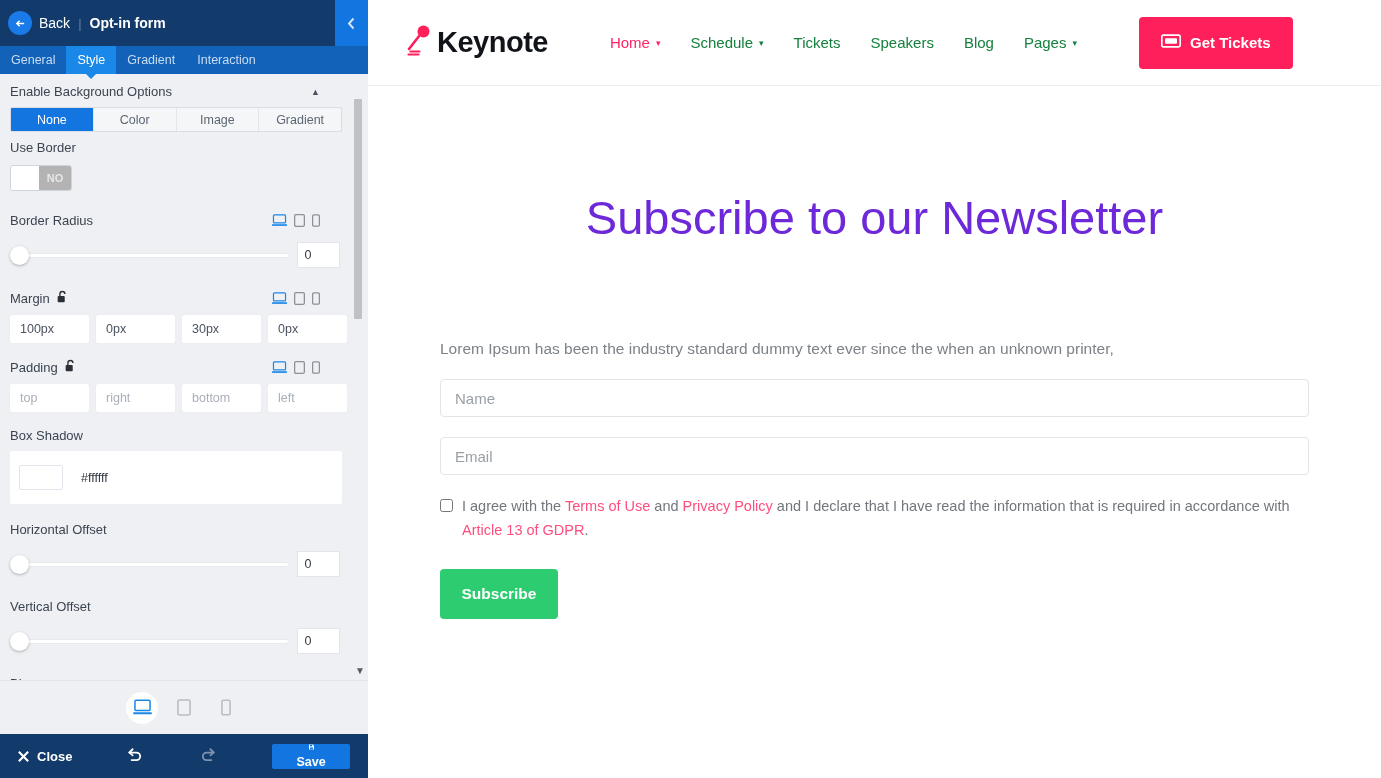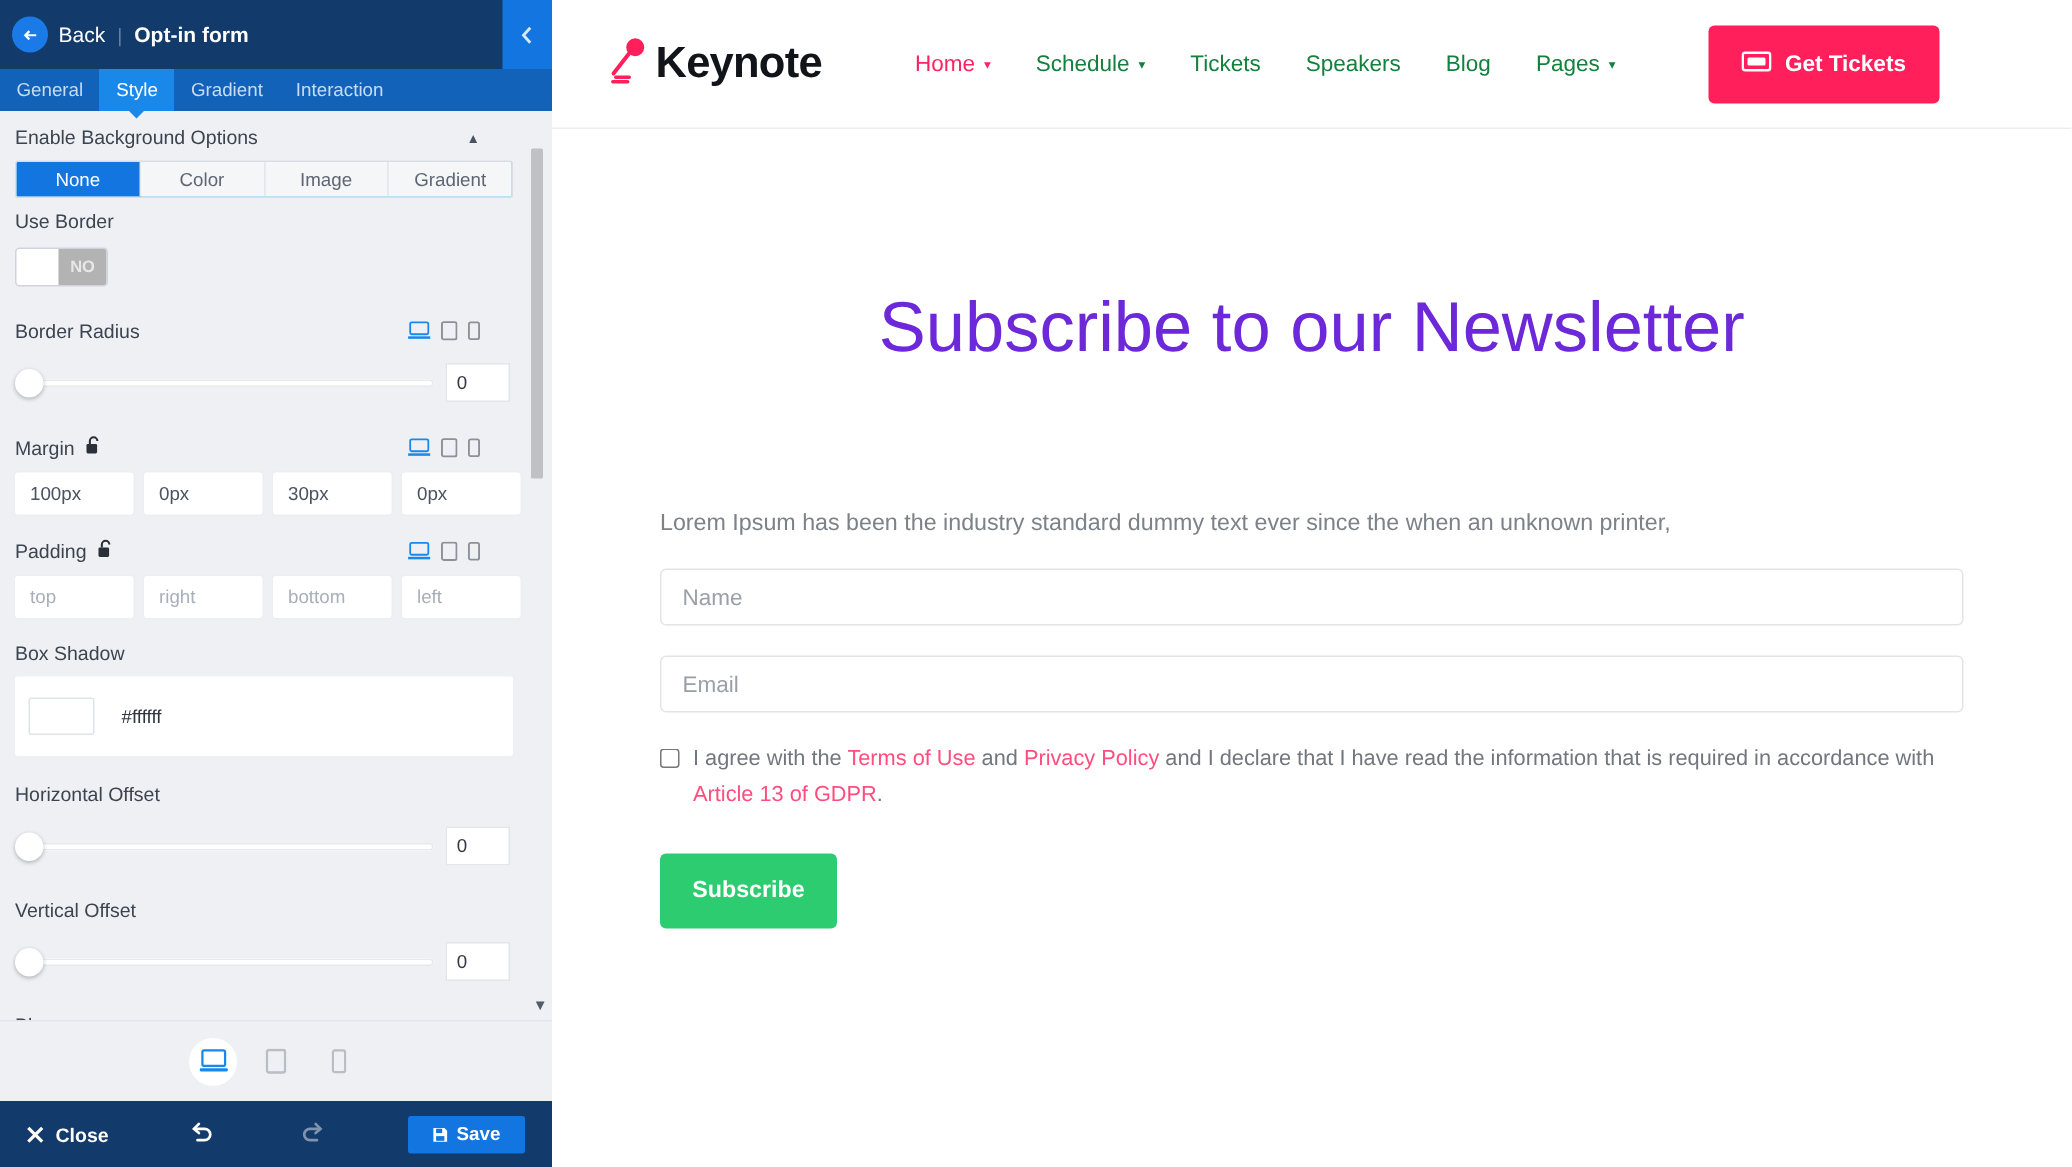--- a/index.html
+++ b/index.html
@@ -219,20 +219,21 @@
   .redo-btn { left: 200px; color: #7f93ad; }
   .save-btn {
     position: absolute; right: 18px;
     width: 78px; height: 25px;
     background: #1275e0; color: #ffffff;
     border: none; border-radius: 2px;
     font-size: 12.5px; font-weight: bold;
     font-family: "Liberation Sans", sans-serif;
     display: flex; align-items: center; justify-content: center; gap: 5px;
     cursor: pointer;
+    flex-direction: column;
   }
 
   
   #preview {
     flex: 1 1 auto; height: 778px;
     background: #ffffff; position: relative; overflow: hidden;
   }
   .site-header {
     height: 86px; border-bottom: 1px solid #ededed;
     display: flex; align-items: center;

